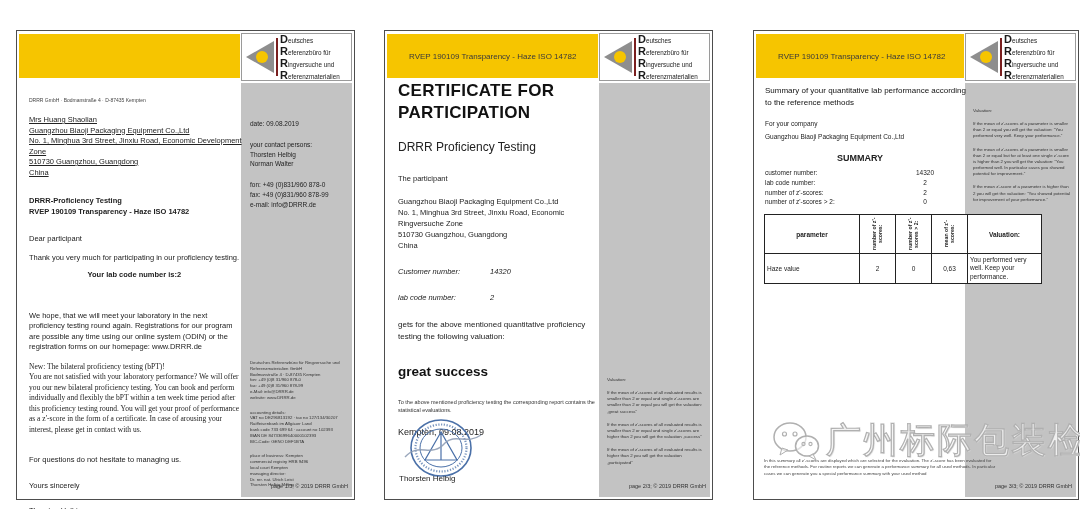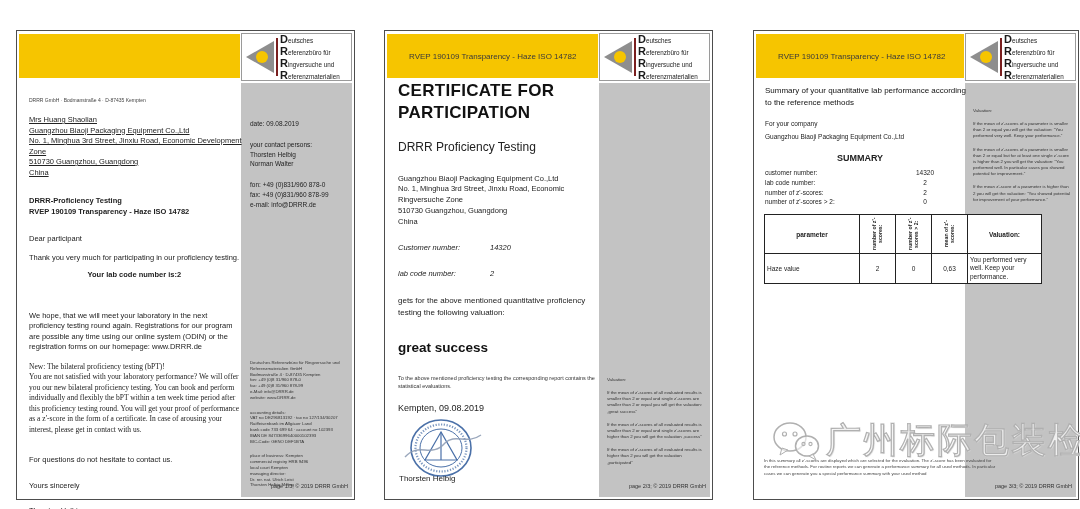--- a/index.html
+++ b/index.html
@@ -179,21 +179,21 @@
     <div class="mb6">Thank you very much for participating in our proficiency testing.</div>
     <div class="labline">
       <span class="lbl">Your lab code number is:</span>
       <span>2</span>
     </div>
     <div class="p1-para">We hope, that we will meet your laboratory in the next proficiency testing round again. Registrations for our program are possible any time using our online system (ODIN) or the registration forms on our homepage: www.DRRR.de</div>
     <div class="p1-para2">
       <div>New: The bilateral proficiency testing (bPT)!</div>
       <div>You are not satisfied with your laboratory performance? We will offer you our new bilateral proficiency testing. You can book and perform individually and flexibly the bPT within a ten week time period after this proficiency testing round. You will get your proof of performance as a z'-score in the form of a certificate. In case of arousing your interest, please get in contact with us.</div>
     </div>
-    <div class="mb14">For questions do not hesitate to contact us.</div>
+    <div class="mb14">For questions do not hesitate to managing us.</div>
     <div class="mb14">Yours sincerely</div>
     <div>Thorsten Helbig</div>
   </div>
 </div>
 
 <div class="page" id="p2">
   <div class="band">
     <div class="band-title">RVEP 190109 Transparency - Haze ISO 14782</div>
   </div>
   <div class="logo-box">
@@ -218,20 +218,21 @@
     </div>
     <div class="page-note">page 2/3; © 2019 DRRR GmbH</div>
   </div>
 
   <div class="p2-content">
     <div class="cert-title">
       <div>CERTIFICATE FOR</div>
       <div>PARTICIPATION</div>
     </div>
     <div class="cert-sub">DRRR Proficiency Testing</div>
+    <div class="p2-part">The participant</div>
     <div class="p2-addr">
       <div>Guangzhou Biaoji Packaging Equipment Co.,Ltd</div>
       <div>No. 1, Minghua 3rd Street, Jinxiu Road, Economic</div>
       <div>Ringversuche Zone</div>
       <div>510730 Guangzhou, Guangdong</div>
       <div>China</div>
     </div>
     <div class="iline">
       <span class="lbl">Customer number:</span>
       <span>14320</span>

